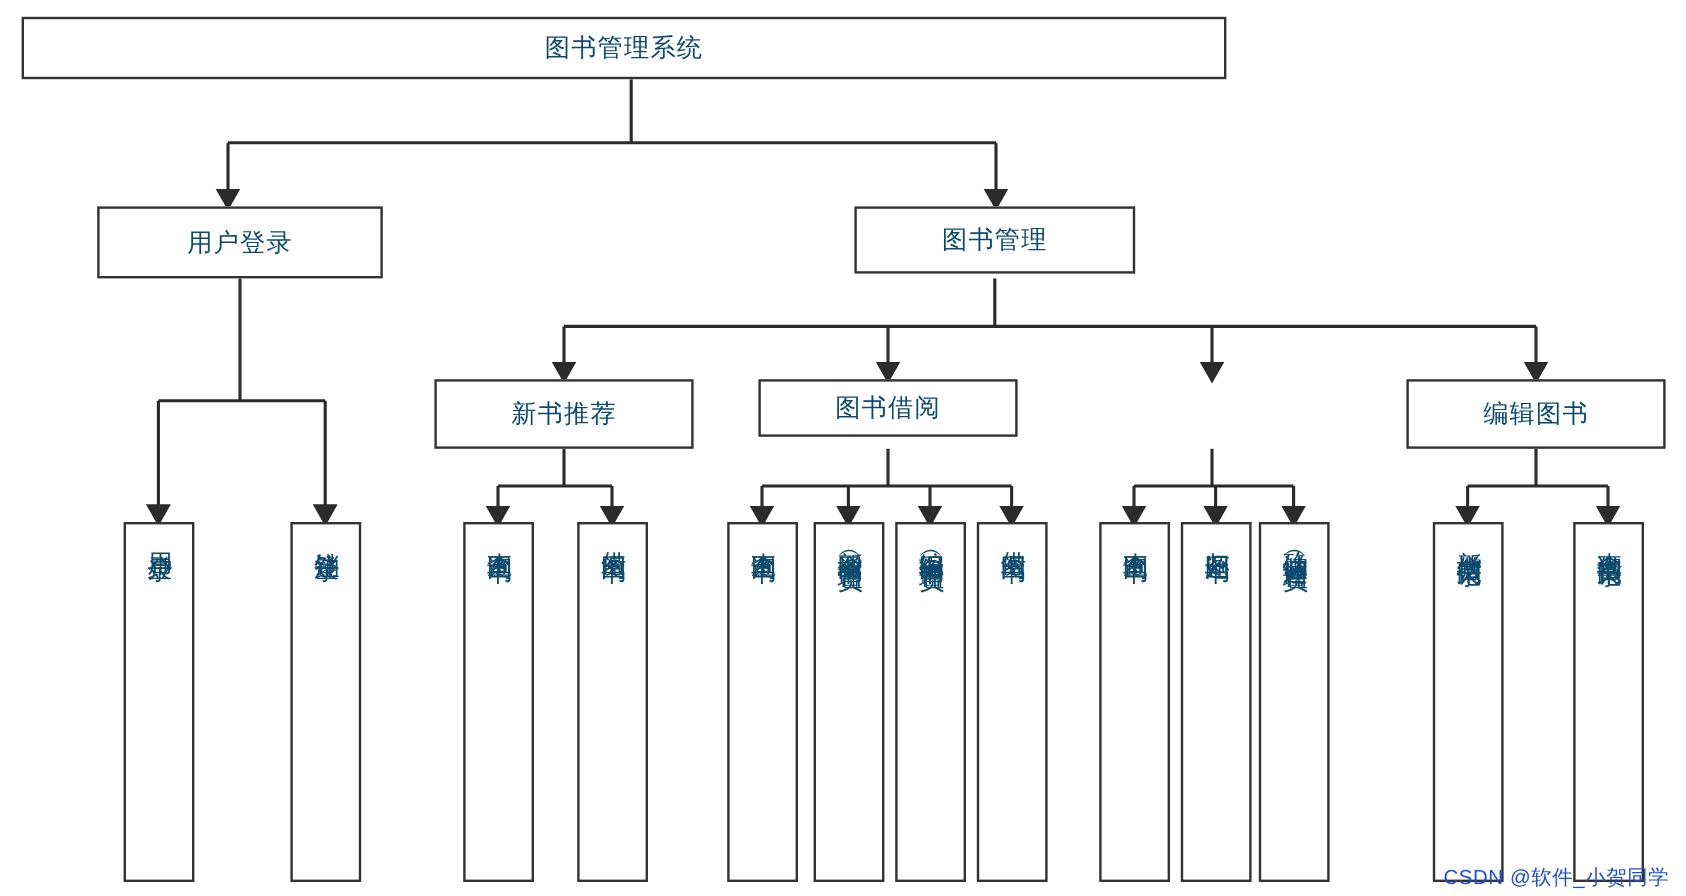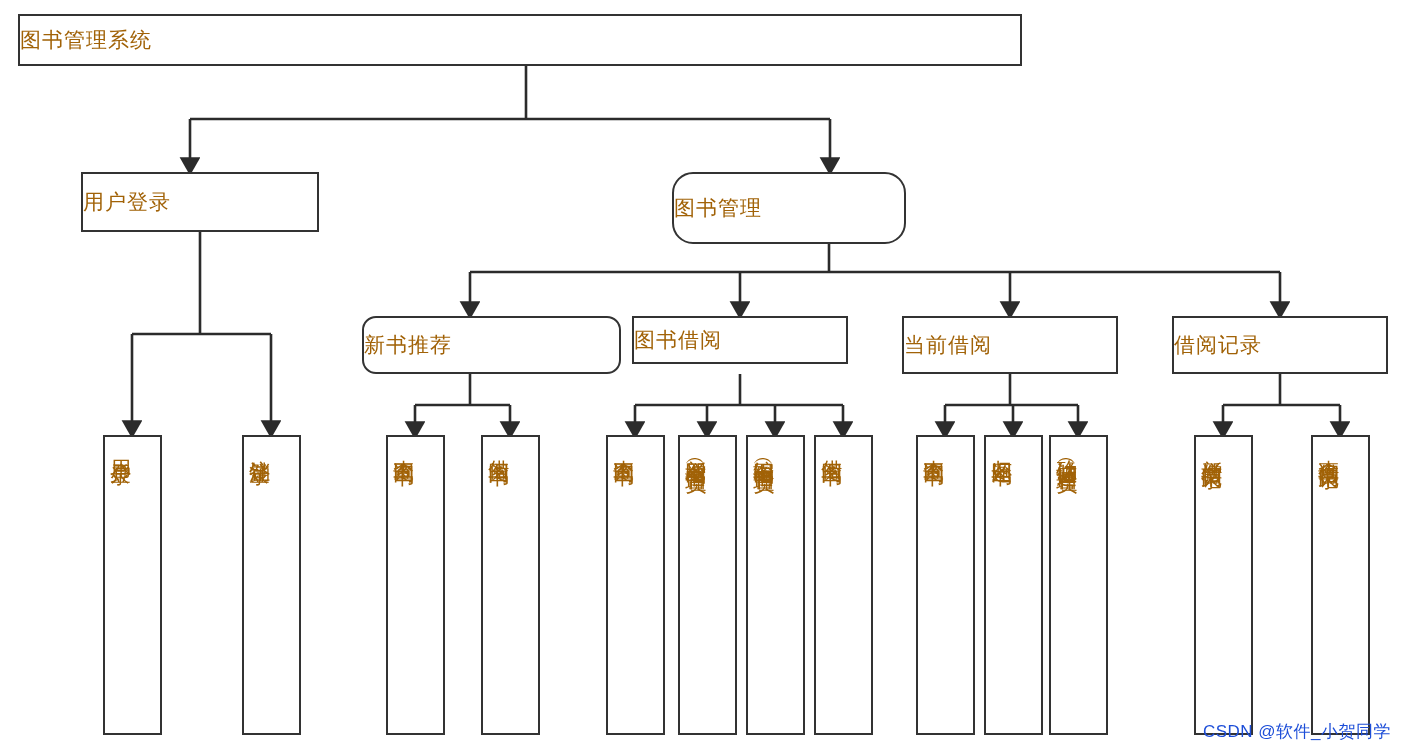--- a/index.html
+++ b/index.html
@@ -25,23 +25,22 @@
     height: 747px;
     pointer-events: none;
   }
   .node {
     position: absolute;
     box-sizing: border-box;
     border: 2.5px solid #333333;
     background: #ffffff;
     display: flex;
     align-items: center;
-    justify-content: flex-start;
-    color: #a16207;
-    font-family: Liberation Mono, monospace;
+    justify-content: center;
+    color: #0c4a6e;
   }
   .node.h {
     font-size: 21px;
     letter-spacing: 1px;
   }
   .node.v {
     align-items: flex-start;
     padding-top: 6px;
   }
   .node.v .vtext {
@@ -122,35 +121,32 @@
     </g>
   </svg>
 
   <div class="node h" style="left:18px; top:14px; width:1004px; height:52px;">
     <span class="htext">图书管理系统</span>
   </div>
 
   <div class="node h" style="left:81px; top:172px; width:238px; height:60px;">
     <span class="htext">用户登录</span>
   </div>
-  <div class="node h" style="left:672px; top:172px; width:234px; height:72px;border-radius:21px;">
+  <div class="node h" style="left:712px; top:172px; width:234px; height:56px;">
     <span class="htext">图书管理</span>
   </div>
 
-  <div class="node h" style="left:362px; top:316px; width:259px; height:58px;border-radius:14px;">
+  <div class="node h" style="left:362px; top:316px; width:216px; height:58px;">
     <span class="htext">新书推荐</span>
   </div>
   <div class="node h" style="left:632px; top:316px; width:216px; height:48px;">
     <span class="htext">图书借阅</span>
   </div>
-  <div class="node h" style="left:902px; top:316px; width:216px; height:58px;">
-    <span class="htext">当前借阅</span>
-  </div>
   <div class="node h" style="left:1172px; top:316px; width:216px; height:58px;">
-    <span class="htext">借阅记录</span>
+    <span class="htext">编辑图书</span>
   </div>
 
   <div class="node v" style="left:103px; top:435px; width:59px; height:300px;">
     <span class="vtext">用户登录</span>
   </div>
   <div class="node v" style="left:242px; top:435px; width:59px; height:300px;">
     <span class="vtext">注销登录</span>
   </div>
 
   <div class="node v" style="left:386px; top:435px; width:59px; height:300px;">

